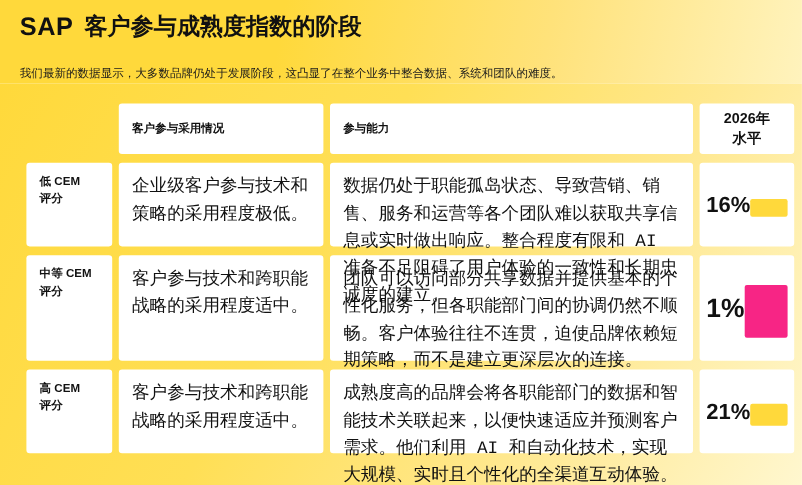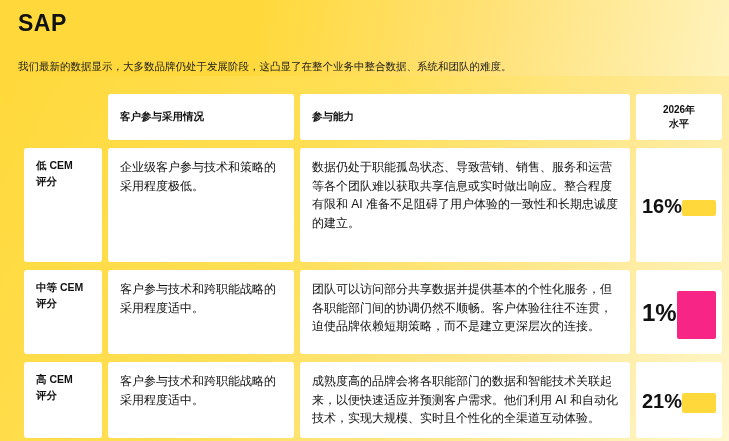--- a/index.html
+++ b/index.html
@@ -21,23 +21,22 @@
   }
   .header {
     position: relative;
     height: 76px;
     background: linear-gradient(100deg, #ffd93b 0%, #ffd93b 35%, #ffe27a 68%, #fff3bd 100%);
     padding: 10px 18px 0 18px;
     box-sizing: border-box;
   }
   .title-row {
     display: flex;
-    align-items: flex-start;
+    align-items: flex-end;
     gap: 10px;
-    flex-direction: column;
   }
   .brand {
     font-size: 23px;
     font-weight: bold;
     color: #111111;
     letter-spacing: 0.5px;
   }
   .title-text {
     font-size: 21px;
     font-weight: bold;
@@ -64,44 +63,45 @@
   }
   table.matrix th, table.matrix td {
     vertical-align: top;
     padding: 0;
   }
   .cell {
     background: #ffffff;
     border-radius: 3px;
     padding: 10px 12px;
     box-sizing: border-box;
-    font-size: 12px;
+    font-size: 16px;
     line-height: 1.55;
     color: #111111;
+    font-family: Liberation Mono, monospace;
   }
   .hdr-cell {
     background: #ffffff;
     border-radius: 3px;
     padding: 12px 12px;
     box-sizing: border-box;
     font-size: 10.5px;
     font-weight: bold;
     color: #111111;
     height: 46px;
     display: flex;
     align-items: center;
   }
   .hdr-blank {
     background: transparent;
   }
   .hdr-right {
     justify-content: center;
     text-align: center;
     line-height: 1.4;
-    font-size: 10px;
+    font-size: 13px;
     display: flex;
     align-items: center;
   }
   .rowlabel {
     background: #ffffff;
     border-radius: 3px;
     padding: 10px 12px;
     box-sizing: border-box;
     font-size: 10.5px;
     font-weight: bold;
@@ -128,32 +128,33 @@
     font-size: 24px;
   }
   .bar {
     width: 100%;
     border-radius: 2px;
   }
   .col-a { width: 78px; }
   .col-b { width: 186px; }
   .col-c { width: 330px; }
   .col-d { width: 86px; }
-  .r1 { height: 114px; }
-  .r2 { height: 84px; }
+  .r1 { height: 76px; }
+  .r2 { height: 96px; }
   .r3 { height: 76px; }
 </style>
 </head>
 <body>
 
 <div class="page">
 
   <div class="header">
     <div class="title-row">
       <span class="brand">SAP</span>
+      <span class="title-text">客户参与成熟度指数的阶段</span>
     </div>
     <div class="subtitle">我们最新的数据显示，大多数品牌仍处于发展阶段，这凸显了在整个业务中整合数据、系统和团队的难度。</div>
   </div>
 
   <div class="body-area">
     <table class="matrix">
       <colgroup>
         <col class="col-a">
           <col class="col-b">
           <col class="col-c">

